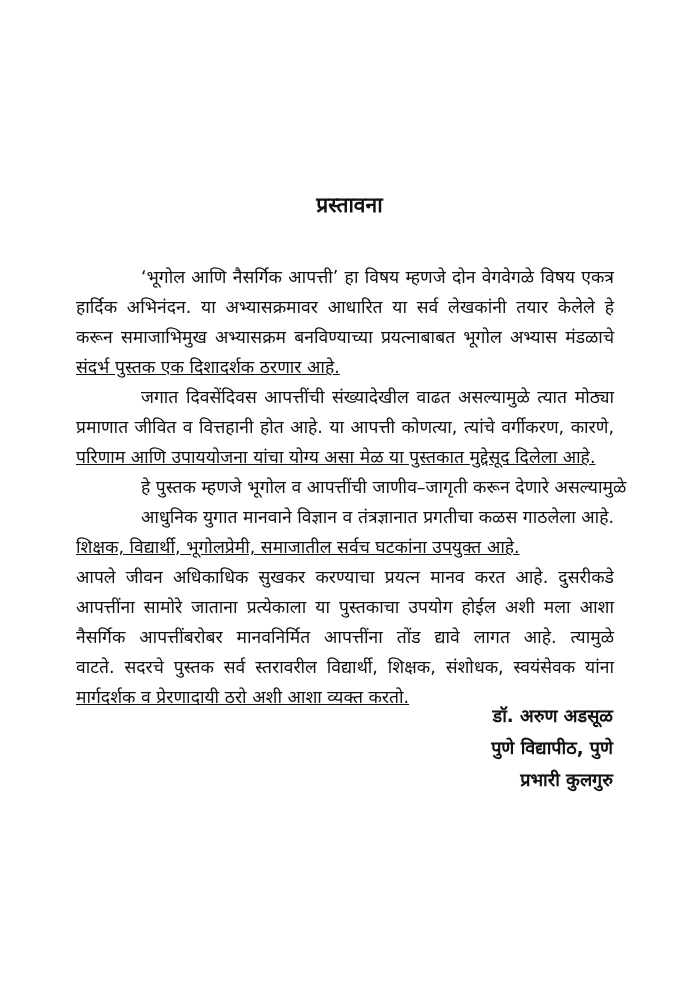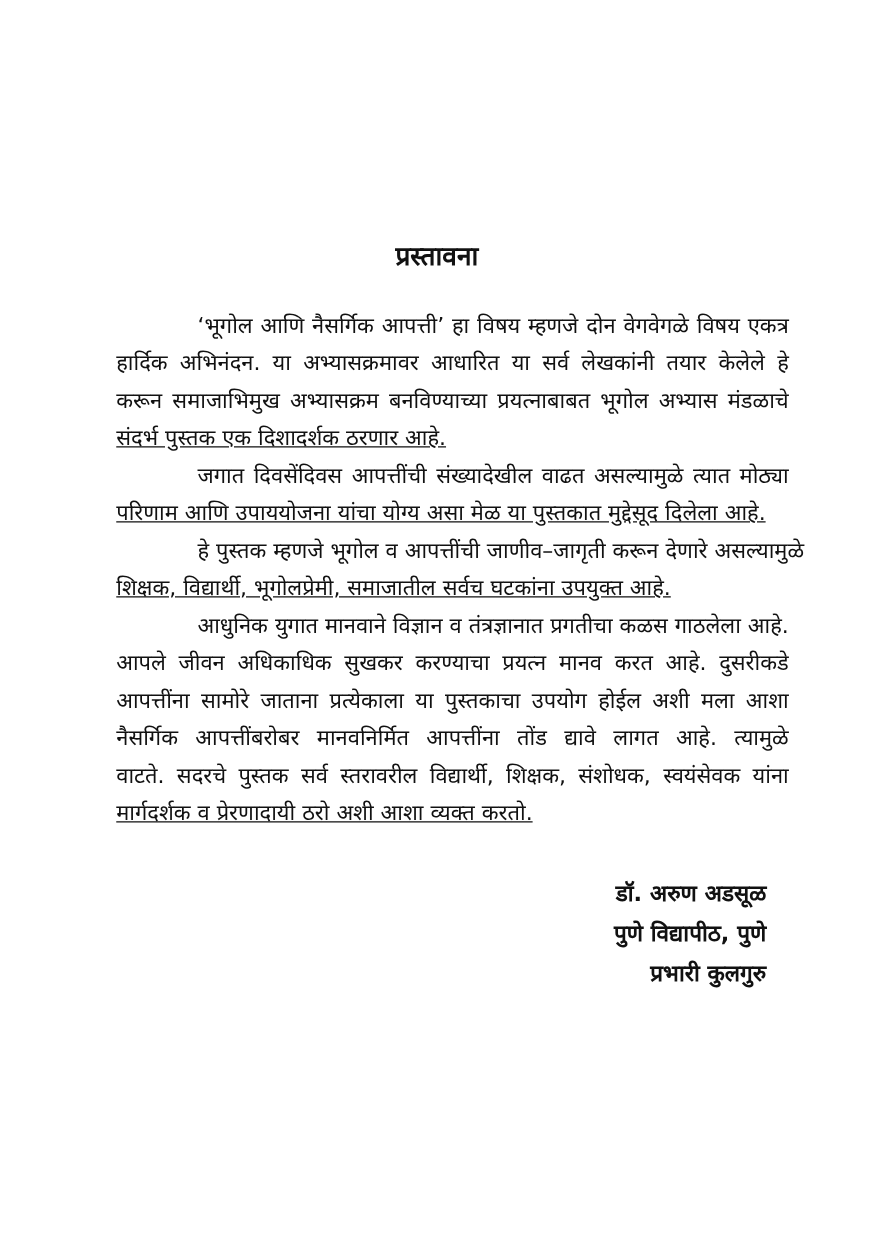--- a/index.html
+++ b/index.html
@@ -1,46 +1,47 @@
 <!DOCTYPE html>
 <html><head>
   <meta charset="utf-8">
   <style>
     html, body { margin: 0; padding: 0; background: #ffffff; }
     body { width: 699px; height: 992px; position: relative; overflow: hidden;
            font-family: "DejaVu Sans", "Liberation Sans", sans-serif; color: #111111; }
     .title { position: absolute; top: 190px; left: 0; width: 699px; text-align: center;
              font-size: 21px; font-weight: bold; }
-    .body-text { position: absolute; left: 76px; width: 538px; top: 246px; margin-left: 17px; }
+    .body-text { position: absolute; left: 76px; width: 538px; top: 262px; }
     .line { height: 30px; line-height: 30px; font-size: 17.5px; white-space: nowrap;
             text-align: justify; text-align-last: justify; }
     .line.indent { padding-left: 65px; }
     .line.last { text-align-last: left; text-decoration: underline; }
     .signature { position: absolute; top: 700px; right: 86px; text-align: right; }
     .sig-line { height: 32px; line-height: 32px; font-size: 18px; font-weight: bold; }
   </style>
 </head>
 <body>
 
 <div class="title">प्रस्तावना</div>
 
 <div class="body-text">
 
   <div class="line indent">‘भूगोल आणि नैसर्गिक आपत्ती’ हा विषय म्हणजे दोन वेगवेगळे विषय एकत्र</div>
   <div class="line">हार्दिक अभिनंदन. या अभ्यासक्रमावर आधारित या सर्व लेखकांनी तयार केलेले हे</div>
   <div class="line">करून समाजाभिमुख अभ्यासक्रम बनविण्याच्या प्रयत्नाबाबत भूगोल अभ्यास मंडळाचे</div>
   <div class="line last">संदर्भ पुस्तक एक दिशादर्शक ठरणार आहे.</div>
 
   <div class="line indent">जगात दिवसेंदिवस आपत्तींची संख्यादेखील वाढत असल्यामुळे त्यात मोठ्या</div>
+  <div class="line">प्रमाणात जीवित व वित्तहानी होत आहे. या आपत्ती कोणत्या, त्यांचे वर्गीकरण, कारणे,</div>
   <div class="line last">परिणाम आणि उपाययोजना यांचा योग्य असा मेळ या पुस्तकात मुद्देसूद दिलेला आहे.</div>
 
   <div class="line indent">हे पुस्तक म्हणजे भूगोल व आपत्तींची जाणीव–जागृती करून देणारे असल्यामुळे</div>
+  <div class="line indent">आधुनिक युगात मानवाने विज्ञान व तंत्रज्ञानात प्रगतीचा कळस गाठलेला आहे.</div>
+
   <div class="line last">शिक्षक, विद्यार्थी, भूगोलप्रेमी, समाजातील सर्वच घटकांना उपयुक्त आहे.</div>
-
-  <div class="line indent">आधुनिक युगात मानवाने विज्ञान व तंत्रज्ञानात प्रगतीचा कळस गाठलेला आहे.</div>
   <div class="line">आपले जीवन अधिकाधिक सुखकर करण्याचा प्रयत्न मानव करत आहे. दुसरीकडे</div>
   <div class="line">आपत्तींना सामोरे जाताना प्रत्येकाला या पुस्तकाचा उपयोग होईल अशी मला आशा</div>
   <div class="line">नैसर्गिक आपत्तींबरोबर मानवनिर्मित आपत्तींना तोंड द्यावे लागत आहे. त्यामुळे</div>
   <div class="line">वाटते. सदरचे पुस्तक सर्व स्तरावरील विद्यार्थी, शिक्षक, संशोधक, स्वयंसेवक यांना</div>
   <div class="line last">मार्गदर्शक व प्रेरणादायी ठरो अशी आशा व्यक्त करतो.</div>
 </div>
 
 <div class="signature">
   <div class="sig-line">डॉ. अरुण अडसूळ</div>
   <div class="sig-line">पुणे विद्यापीठ, पुणे</div>

